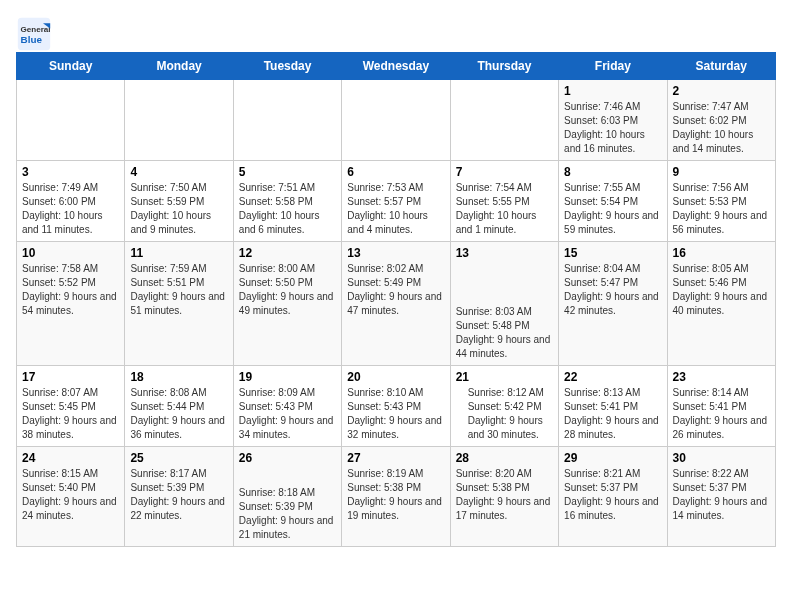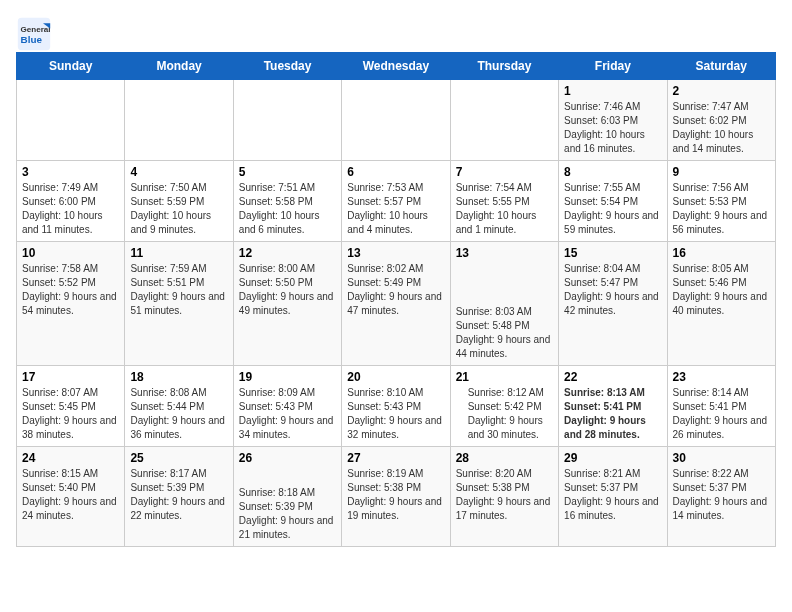--- a/index.html
+++ b/index.html
@@ -242,21 +242,21 @@
 Daylight: 9 hours and 32 minutes.</div>
         </td>
         <td>
           <div class="day-num">21</div>
           <div class="day-info" style="white-space: pre-line; margin-left: 12px;">Sunrise: 8:12 AM
 Sunset: 5:42 PM
 Daylight: 9 hours and 30 minutes.</div>
         </td>
         <td>
           <div class="day-num">22</div>
-          <div class="day-info" style="white-space: pre-line; font-weight: bold;">Sunrise: 8:13 AM
+          <div class="day-info" style="white-space: pre-line;">Sunrise: 8:13 AM
 Sunset: 5:41 PM
 Daylight: 9 hours and 28 minutes.</div>
         </td>
         <td>
           <div class="day-num">23</div>
           <div class="day-info" style="white-space: pre-line;">Sunrise: 8:14 AM
 Sunset: 5:41 PM
 Daylight: 9 hours and 26 minutes.</div>
         </td>
       </tr>

